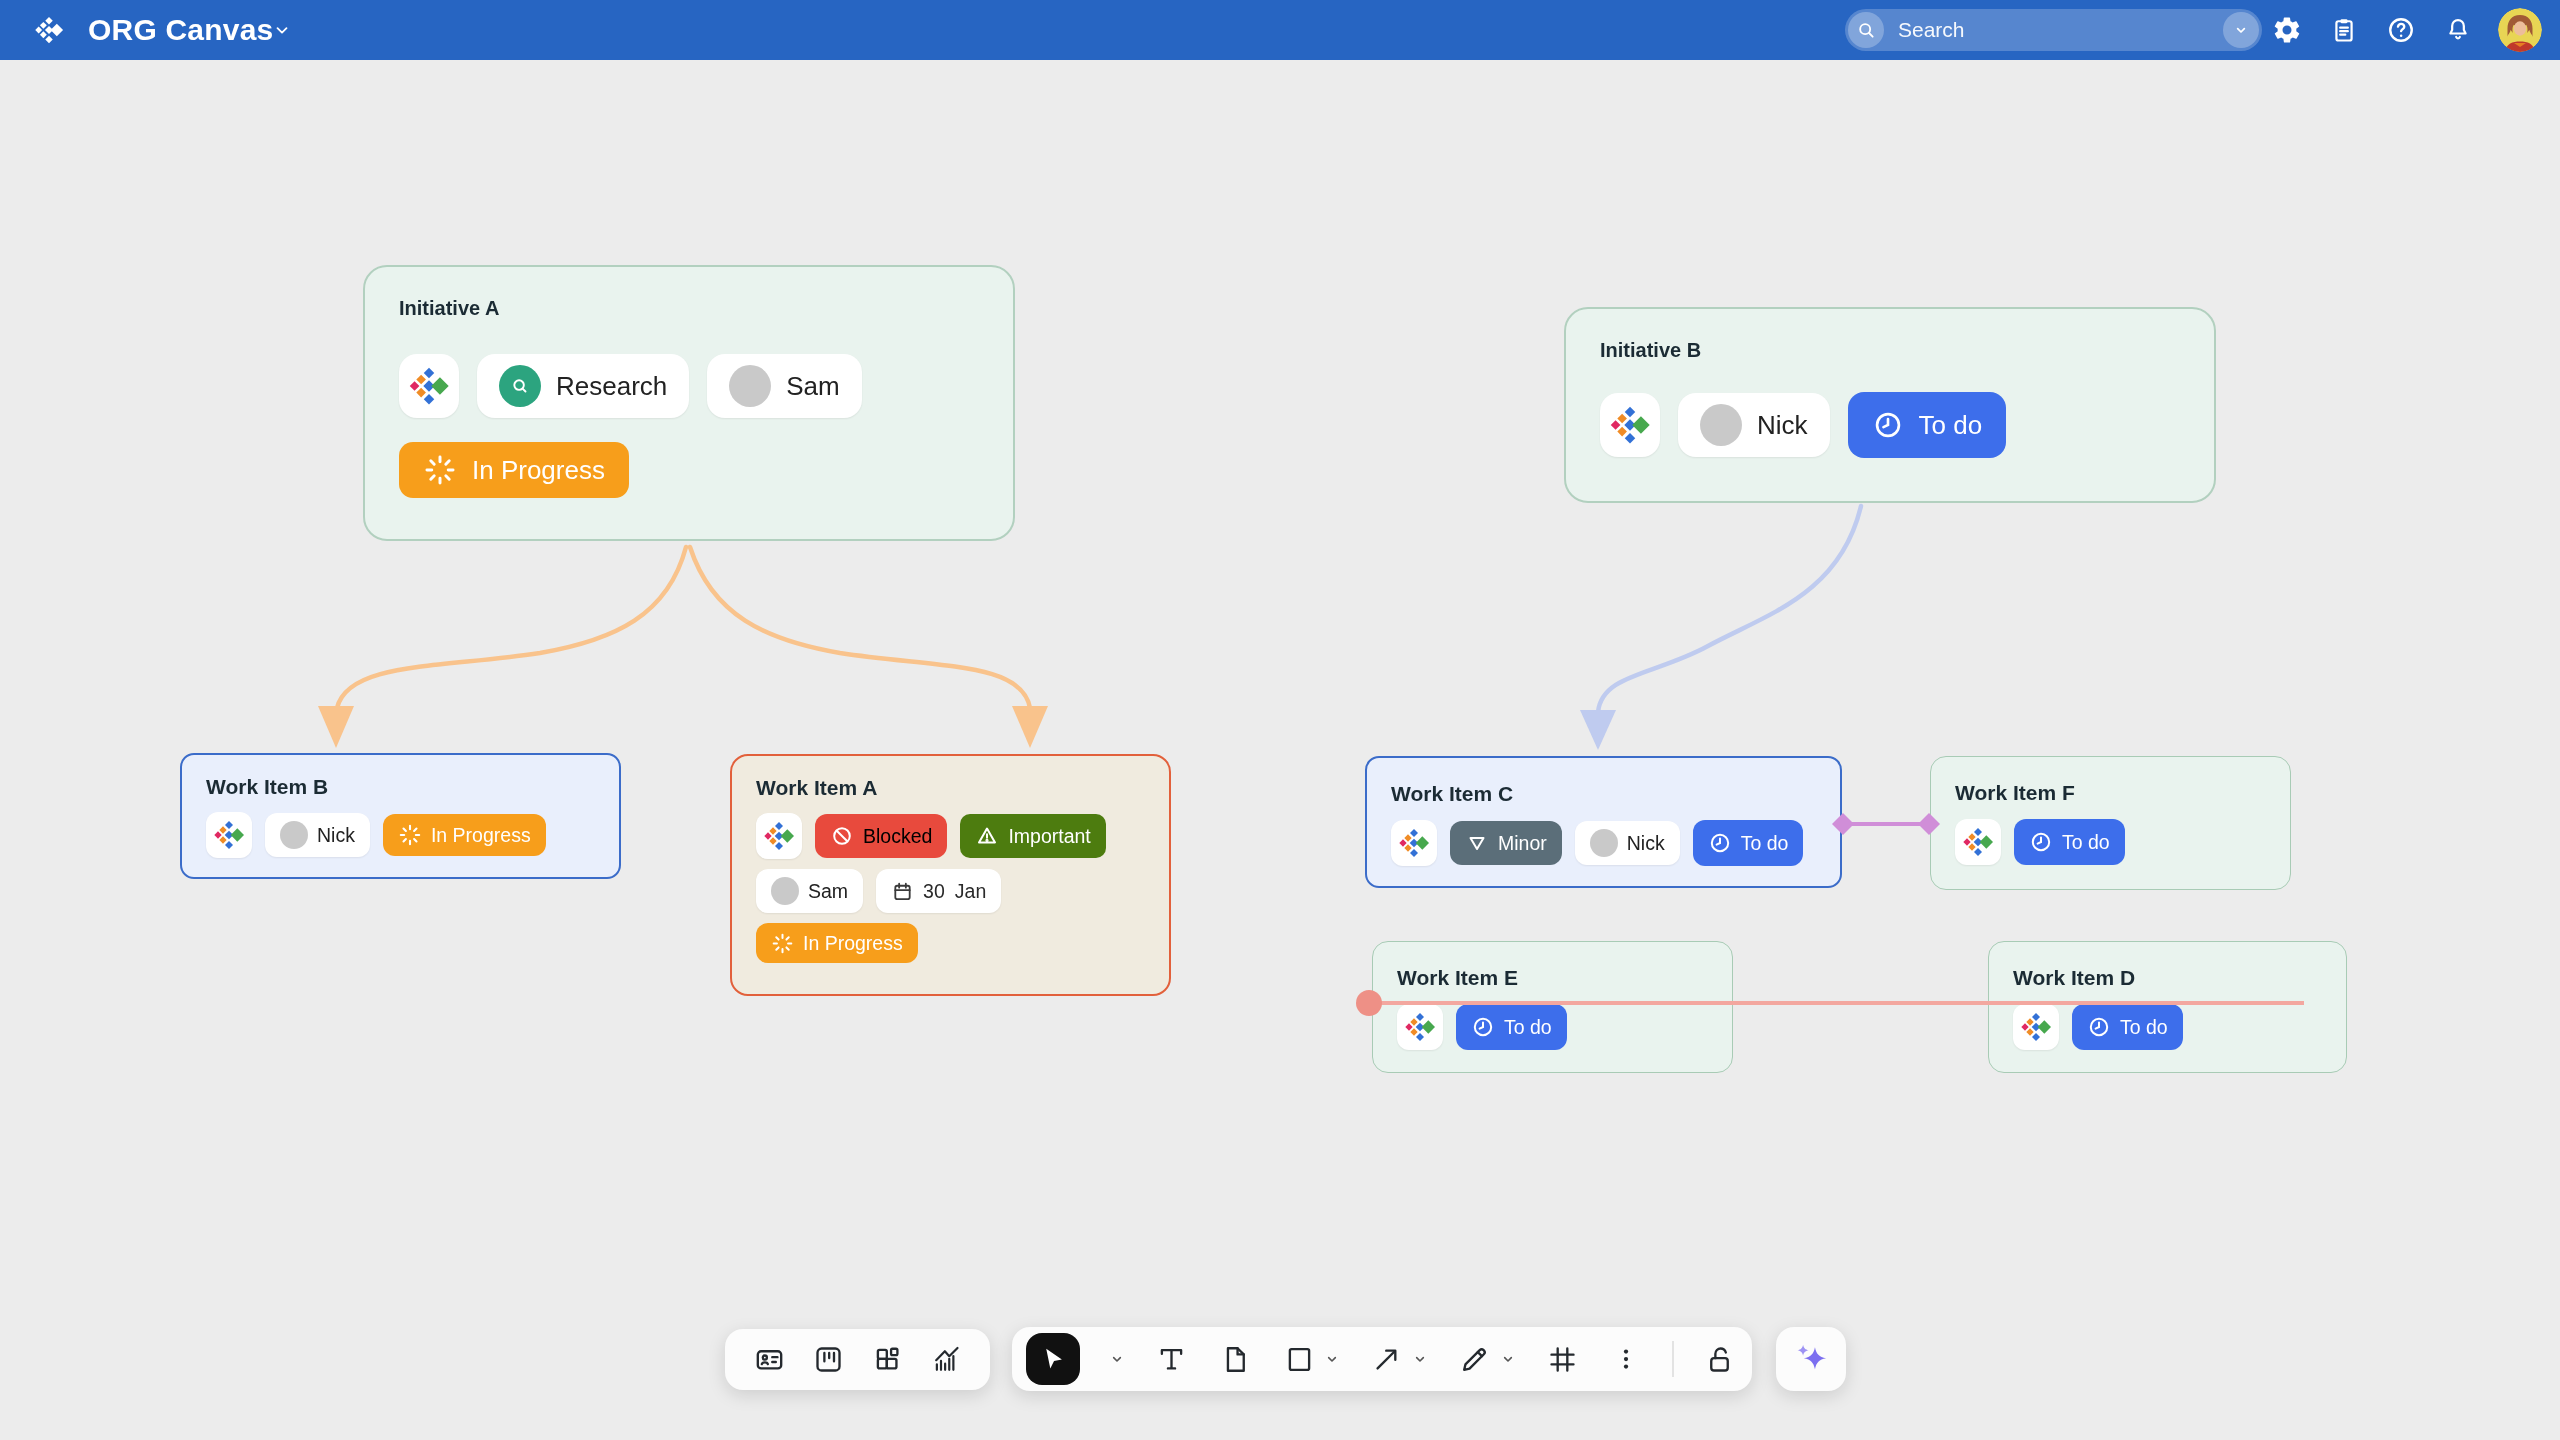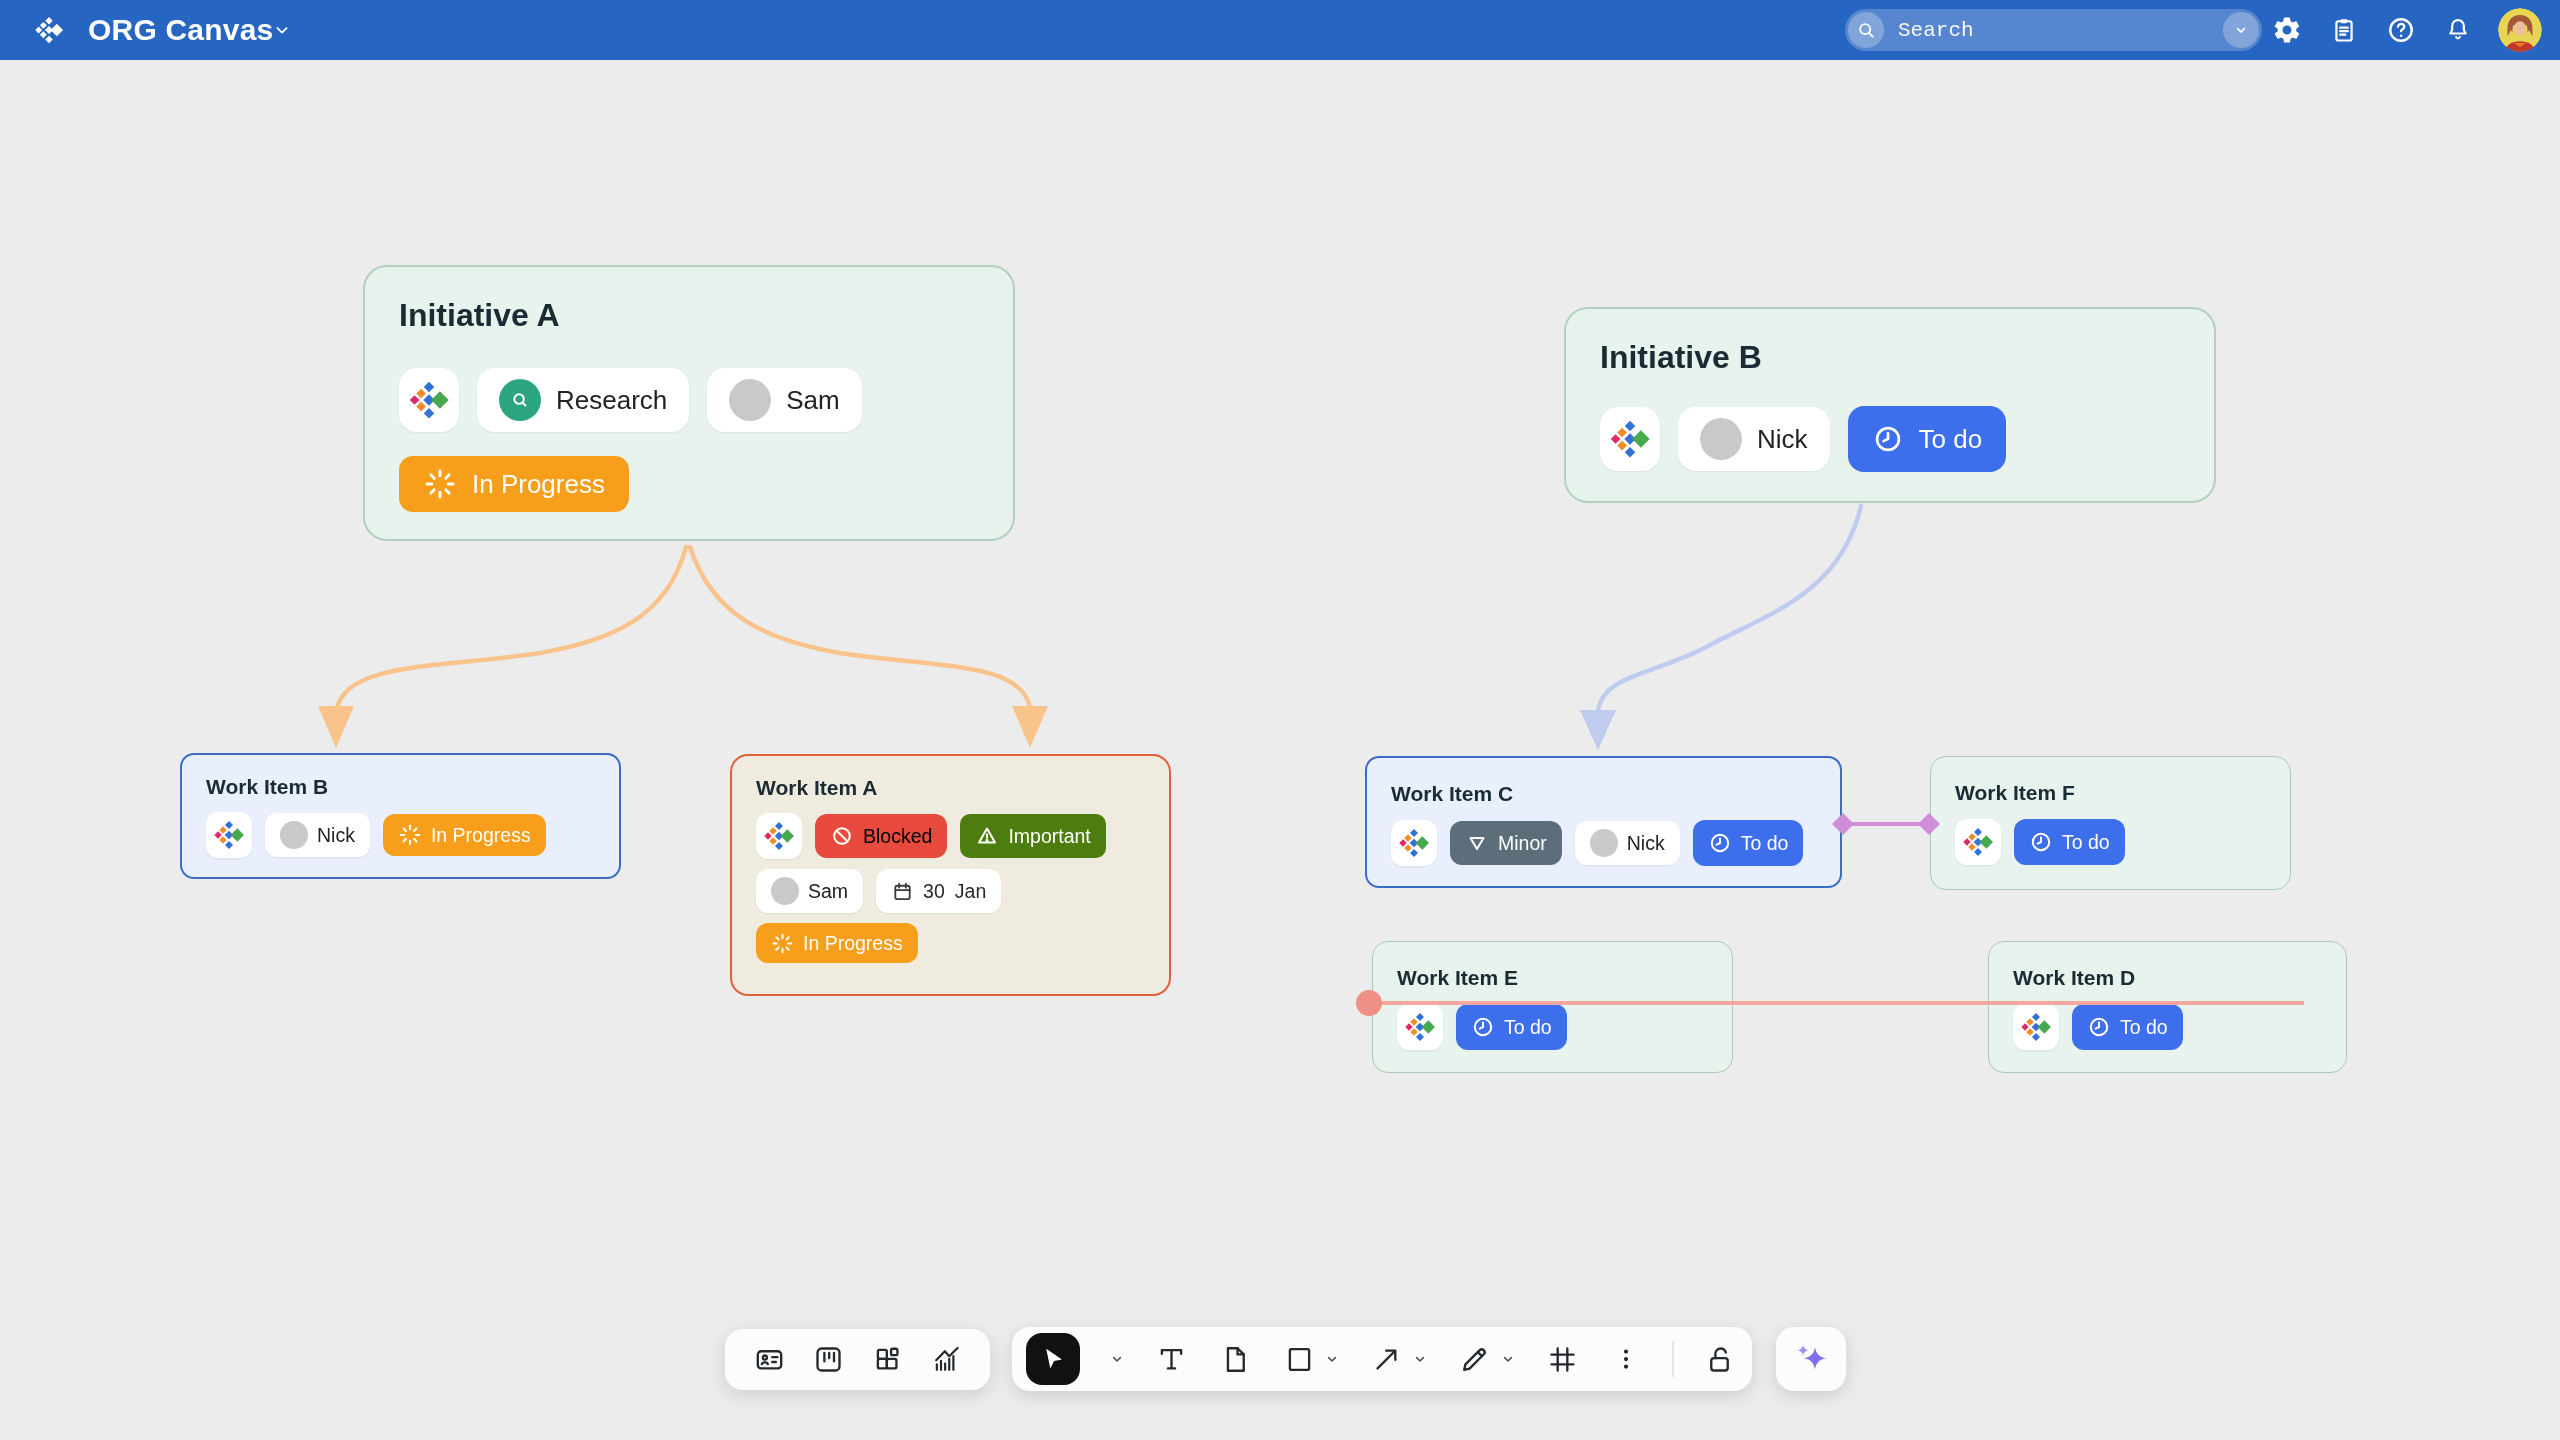--- a/index.html
+++ b/index.html
@@ -4,34 +4,34 @@
 <style>
   html,body{margin:0;padding:0;background:#ececec;font-family:"Liberation Sans",sans-serif;}
   .stage{position:relative;width:2560px;height:1440px;overflow:hidden;background:#ececec;}
 
   
   .topbar{position:absolute;left:0;top:0;width:2560px;height:60px;background:#2765c2;display:flex;align-items:center;z-index:20;}
   .tb-left{display:flex;align-items:center;gap:24px;padding-left:34px;}
   .tb-title{color:#fff;font-size:30px;font-weight:600;letter-spacing:.2px;display:flex;align-items:center;cursor:default;}
   .search{position:absolute;left:1845px;top:9px;width:417px;height:42px;border-radius:21px;background:rgba(255,255,255,.22);display:flex;align-items:center;}
   .search-circle{width:36px;height:36px;margin-left:3px;border-radius:50%;background:rgba(255,255,255,.26);display:flex;align-items:center;justify-content:center;flex:0 0 auto;}
-  .search-input{flex:1;background:transparent;border:none;outline:none;color:#fff;font-size:21px;padding:0 10px 0 14px;font-family:Liberation Mono, monospace;}
+  .search-input{flex:1;background:transparent;border:none;outline:none;color:#fff;font-size:21px;padding:0 10px 0 14px;font-family:Liberation Sans, sans-serif;}
   .search-input::placeholder{color:rgba(255,255,255,.95);}
   .search-chevron{width:36px;height:36px;border-radius:50%;background:rgba(255,255,255,.26);margin-right:3px;display:flex;align-items:center;justify-content:center;flex:0 0 auto;cursor:pointer;}
   .tb-icons{position:absolute;right:0;top:0;height:60px;display:flex;align-items:center;gap:23px;padding-right:18px;}
   .tb-icon{width:34px;height:34px;display:flex;align-items:center;justify-content:center;cursor:pointer;}
   .avatar{width:44px;height:44px;border-radius:50%;overflow:hidden;flex:0 0 auto;cursor:pointer;}
 
   
   .card{position:absolute;box-sizing:border-box;z-index:2;}
   .card.init{background:#e9f3ee;border:2px solid #b2d0bf;border-radius:24px;padding:30px 34px;}
   .card.mint{background:#e9f3ee;border:1.5px solid #a8cbb5;border-radius:16px;padding:22px 24px;}
   .card.blue{background:#e9effc;border:2px solid #3b6cc9;border-radius:14px;padding:20px 24px;}
   .card.tan{background:#f0ebdf;border:2px solid #e2603b;border-radius:18px;padding:20px 24px;}
-  .card-title.lg{font-size:32px;font-weight:700;color:#1b2b34;}
+  .card-title.lg{font-size:20px;font-weight:700;color:#1b2b34;}
   .card-title.sm{font-size:21px;font-weight:700;color:#1b2b34;}
   .pill-row{display:flex;align-items:center;gap:18px;}
   .pill-row.sm{gap:13px;}
 
   .chip{display:inline-flex;align-items:center;background:#fff;color:#222;box-shadow:0 1px 2px rgba(0,0,0,.07);cursor:pointer;box-sizing:border-box;}
   .chip.lg{height:64px;border-radius:18px;padding:16px 22px;gap:15px;font-size:26px;}
   .chip.sm{height:44px;border-radius:12px;padding:0 15px;gap:9px;font-size:19.5px;}
   .logo-chip.lg{width:60px;height:64px;padding:0;justify-content:center;}
   .logo-chip.sm{width:46px;height:46px;padding:0;justify-content:center;border-radius:12px;}
   .circ{border-radius:50%;flex:0 0 auto;display:flex;align-items:center;justify-content:center;}

